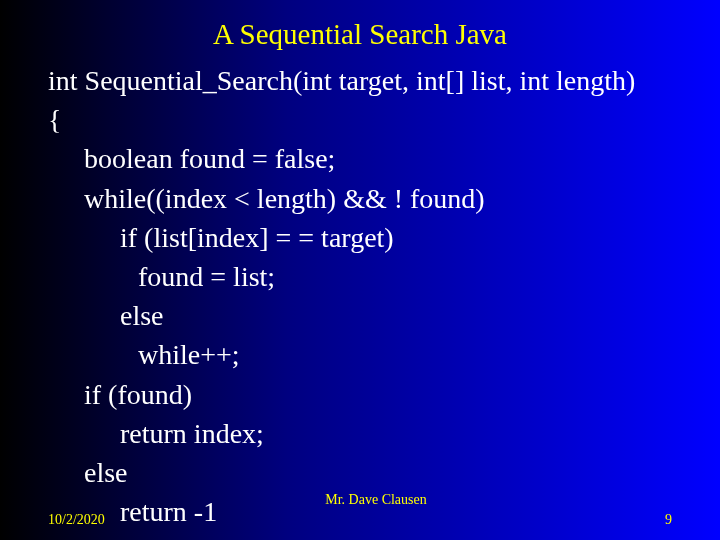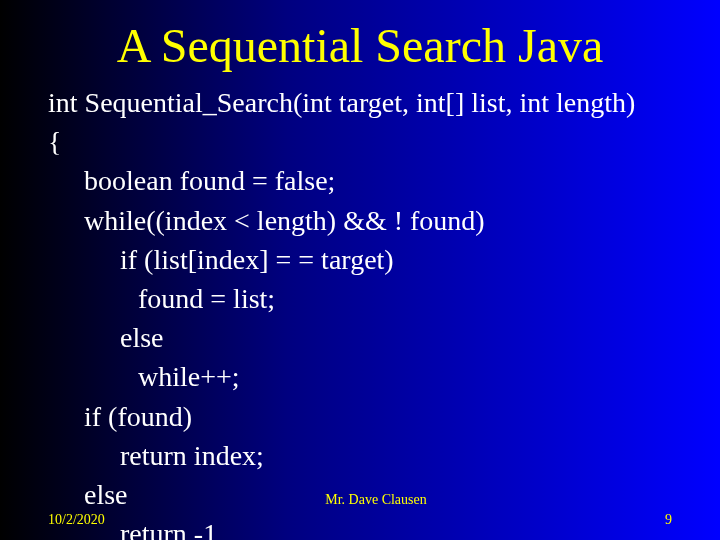--- a/index.html
+++ b/index.html
@@ -12,21 +12,21 @@
   }
   .slide {
     width: 720px;
     height: 540px;
     background: linear-gradient(to right, #000000 0%, #000080 40%, #0000ff 100%);
     position: relative;
     box-sizing: border-box;
   }
   .title {
     color: #ffff00;
-    font-size: 48px;
+    font-size: 29px;
     text-align: center;
     padding-top: 18px;
     padding-bottom: 10px;
     font-weight: normal;
   }
   .body {
     color: #ffffff;
     font-size: 28px;
     line-height: 1.4;
     padding-left: 48px;

